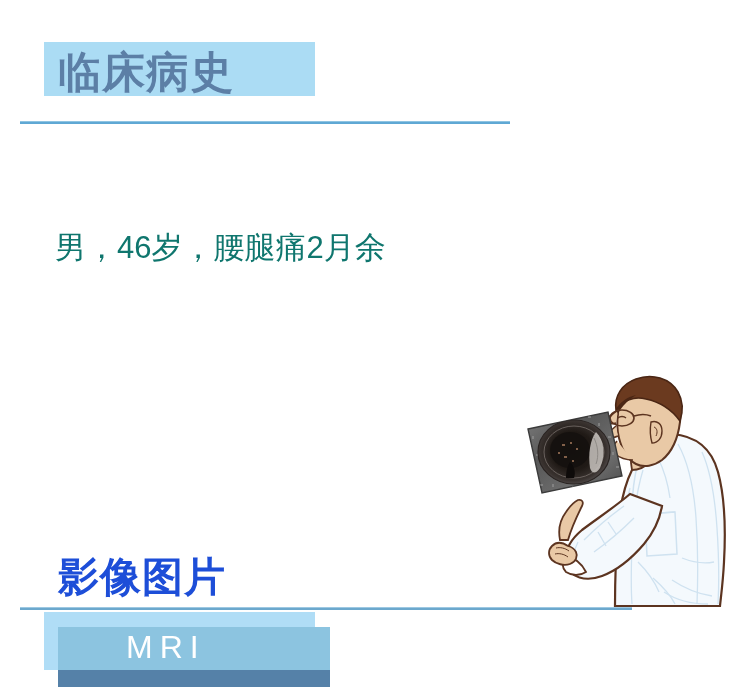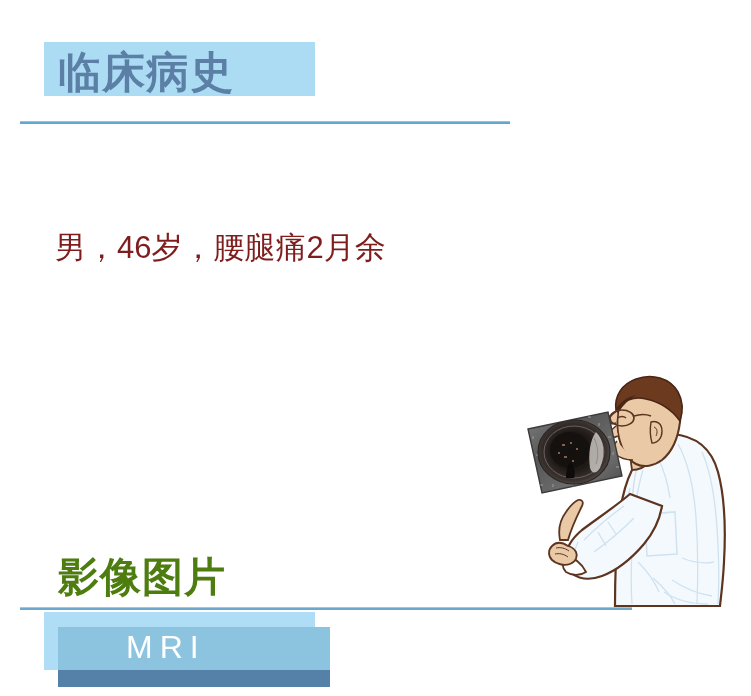--- a/index.html
+++ b/index.html
@@ -52,35 +52,35 @@
     border-top: 1px solid #8fc4e2;
   }
 
   
   .body-text {
     position: absolute;
     left: 55px;
     top: 228px;
     font-size: 31px;
     line-height: 1.3;
-    color: #7f1d1d;
+    color: #0f766e;
     white-space: nowrap;
     letter-spacing: 0px;
   }
 
   
   .heading-bottom {
     position: absolute;
     left: 58px;
     top: 557px;
     font-size: 41px;
     line-height: 1.0;
     letter-spacing: 1px;
     font-weight: bold;
-    color: #4d7c0f;
+    color: #1d4ed8;
     white-space: nowrap;
   }
 
   .rule-bottom {
     position: absolute;
     left: 20px;
     top: 607px;
     width: 612px;
     height: 3px;
     background: #6ca8cd;

